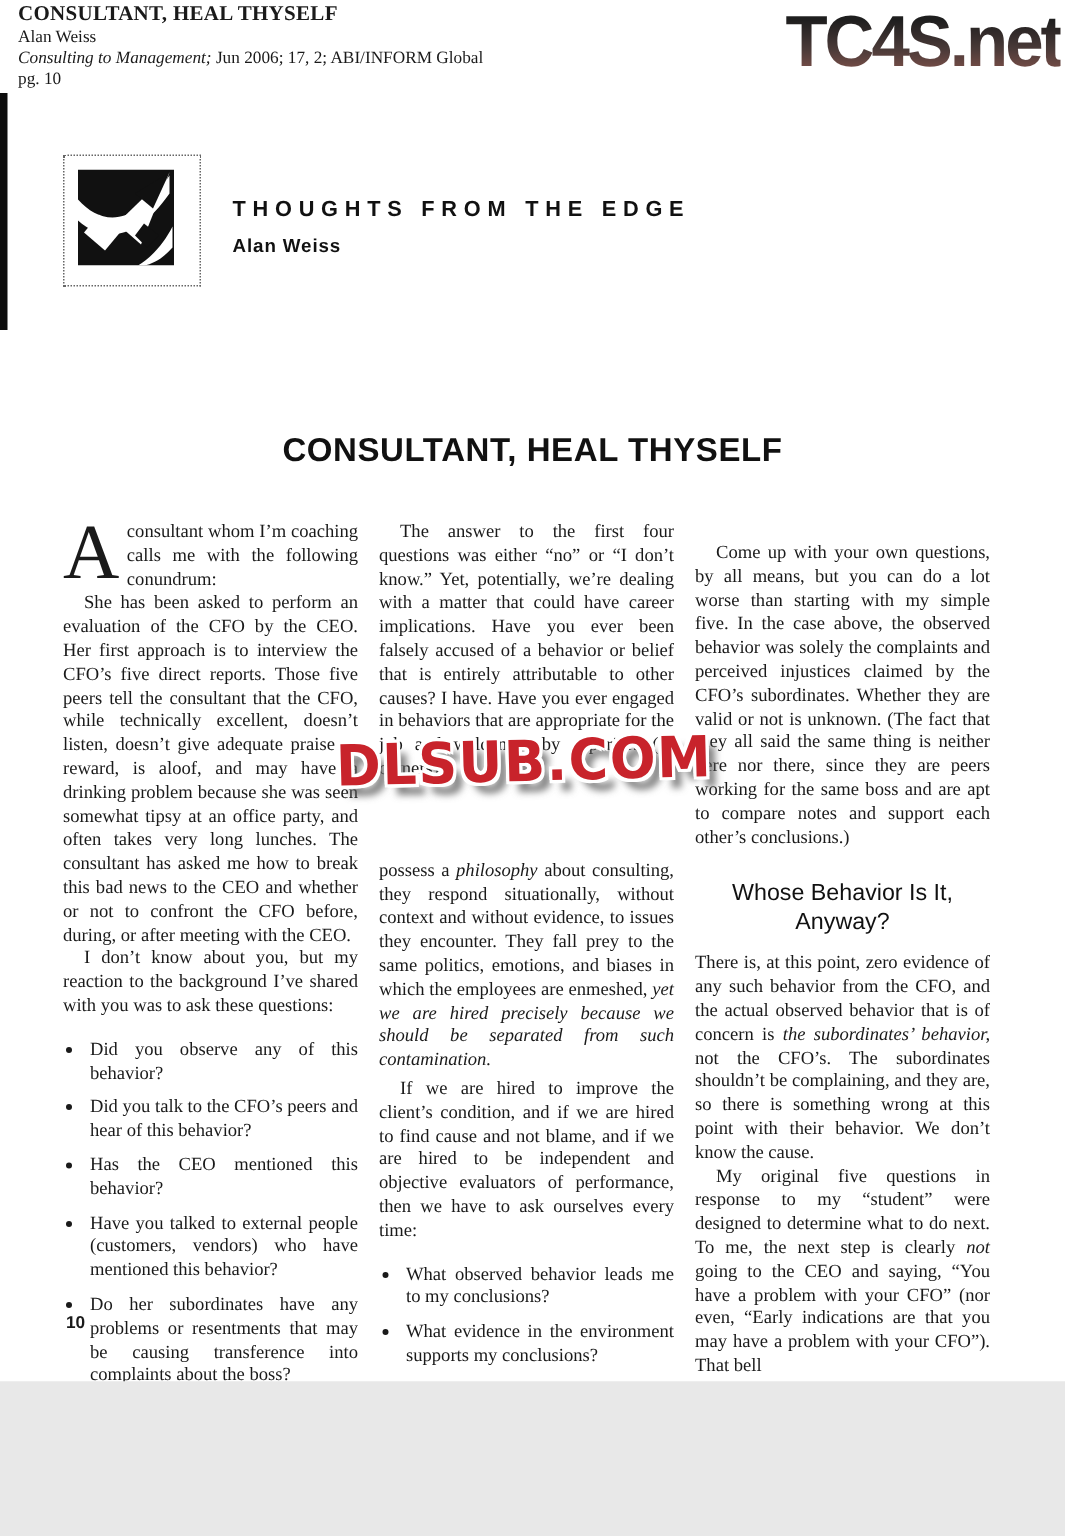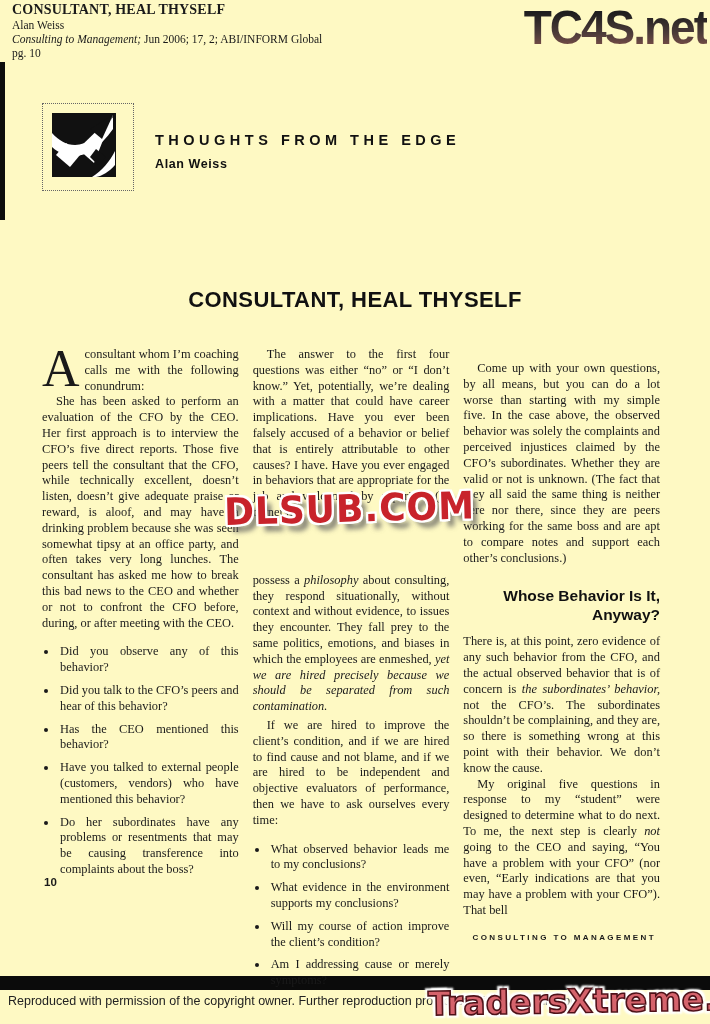--- a/index.html
+++ b/index.html
@@ -1,16 +1,16 @@
 <!DOCTYPE html>
 <html><head>
 <meta charset="utf-8">
 <style>
   html,body{margin:0;padding:0;background:#e8e8e8;}
-  #page{position:relative;width:710px;height:1024px;background:#fef9c3;overflow:hidden;
+  #page{position:relative;width:710px;height:921px;background:#ffffff;overflow:hidden;
         font-family:"Liberation Serif", serif;color:#1a1a1a;}
 
   
   .cite{position:absolute;left:12px;top:3px;line-height:14px;}
   .cite .t{font-size:14px;font-weight:bold;letter-spacing:.2px;margin:0 0 1px 0;}
   .cite .l{font-size:11.5px;}
   .cite .it{font-style:italic;}
 
   
   .wm-tc4s{position:absolute;right:3px;top:0px;z-index:60;
@@ -48,22 +48,22 @@
   .cols{position:absolute;left:42px;top:347px;width:618px;display:flex;gap:14px;}
   .col{width:197px;font-size:12.4px;line-height:15.8px;text-align:justify;}
   .p{margin:0;text-indent:14px;}
   .p.ni{text-indent:0;}
   .it{font-style:italic;}
   .dropcap{float:left;font-size:52px;line-height:40px;padding:2px 5px 0 0;font-family:"Liberation Serif",serif;}
   ul.blt{margin:13px 0 0 4px;padding:0 0 0 12px;list-style:disc outside;}
   ul.blt li{margin-bottom:7px;padding-left:2px;}
   .obscured{height:52px;}
   .gap1{height:3px;}
-  .sec-head{font-family:"Liberation Sans",sans-serif;font-weight:700;font-size:15.5px;
-    line-height:19px;text-align:right;margin:20px 0 10px 0;color:#111;}
+  .sec-head{font-family:"Liberation Sans",sans-serif;font-weight:400;font-size:15.5px;
+    line-height:19px;text-align:center;margin:20px 0 10px 0;color:#111;}
 
   
   .pageno{position:absolute;left:44px;top:876px;font-family:"Liberation Sans",sans-serif;
     font-weight:bold;font-size:11.5px;}
   .journal-foot{position:absolute;right:54px;top:933px;font-family:Liberation Sans, sans-serif;
     font-weight:bold;font-size:8px;letter-spacing:2.4px;}
   .copyright{position:absolute;left:8px;top:994px;font-family:"Liberation Sans",sans-serif;
     font-size:12.5px;color:#222;}
 </style>
 </head>
@@ -101,20 +101,21 @@
     <div class="mast-author">Alan Weiss</div>
   </div>
 
   <div class="art-title">CONSULTANT, HEAL THYSELF</div>
 
   <div class="cols">
 
     <div class="col">
       <p class="p ni"><span class="dropcap">A</span><span>consultant whom I’m coaching calls me with the following conundrum:</span></p>
       <p class="p">She has been asked to perform an evaluation of the CFO by the CEO. Her first approach is to interview the CFO’s five direct reports. Those five peers tell the consultant that the CFO, while technically excellent, doesn’t listen, doesn’t give adequate praise or reward, is aloof, and may have a drinking problem because she was seen somewhat tipsy at an office party, and often takes very long lunches. The consultant has asked me how to break this bad news to the CEO and whether or not to confront the CFO before, during, or after meeting with the CEO.</p>
+      <p class="p">I don’t know about you, but my reaction to the background I’ve shared with you was to ask these questions:</p>
       <ul class="blt">
         <li>Did you observe any of this behavior?</li>
         <li>Did you talk to the CFO’s peers and hear of this behavior?</li>
         <li>Has the CEO mentioned this behavior?</li>
         <li>Have you talked to external people (customers, vendors) who have mentioned this behavior?</li>
         <li>Do her subordinates have any problems or resentments that may be causing transference into complaints about the boss?</li>
       </ul>
     </div>
 
     <div class="col">

